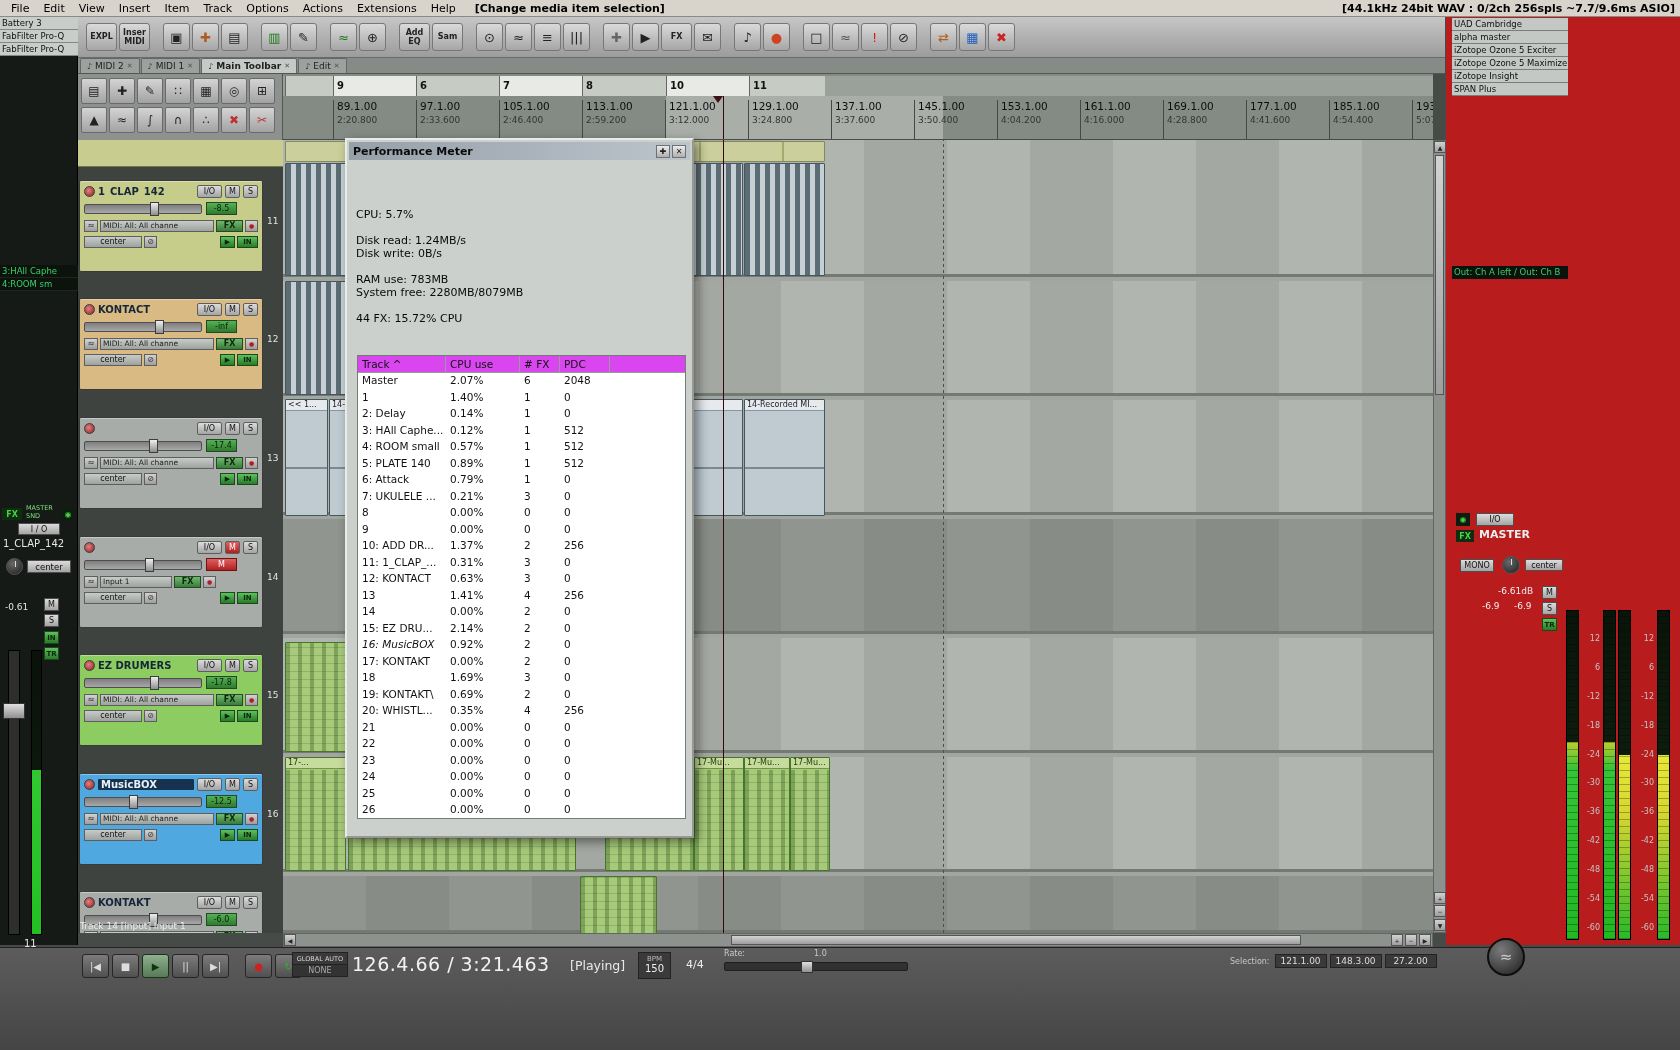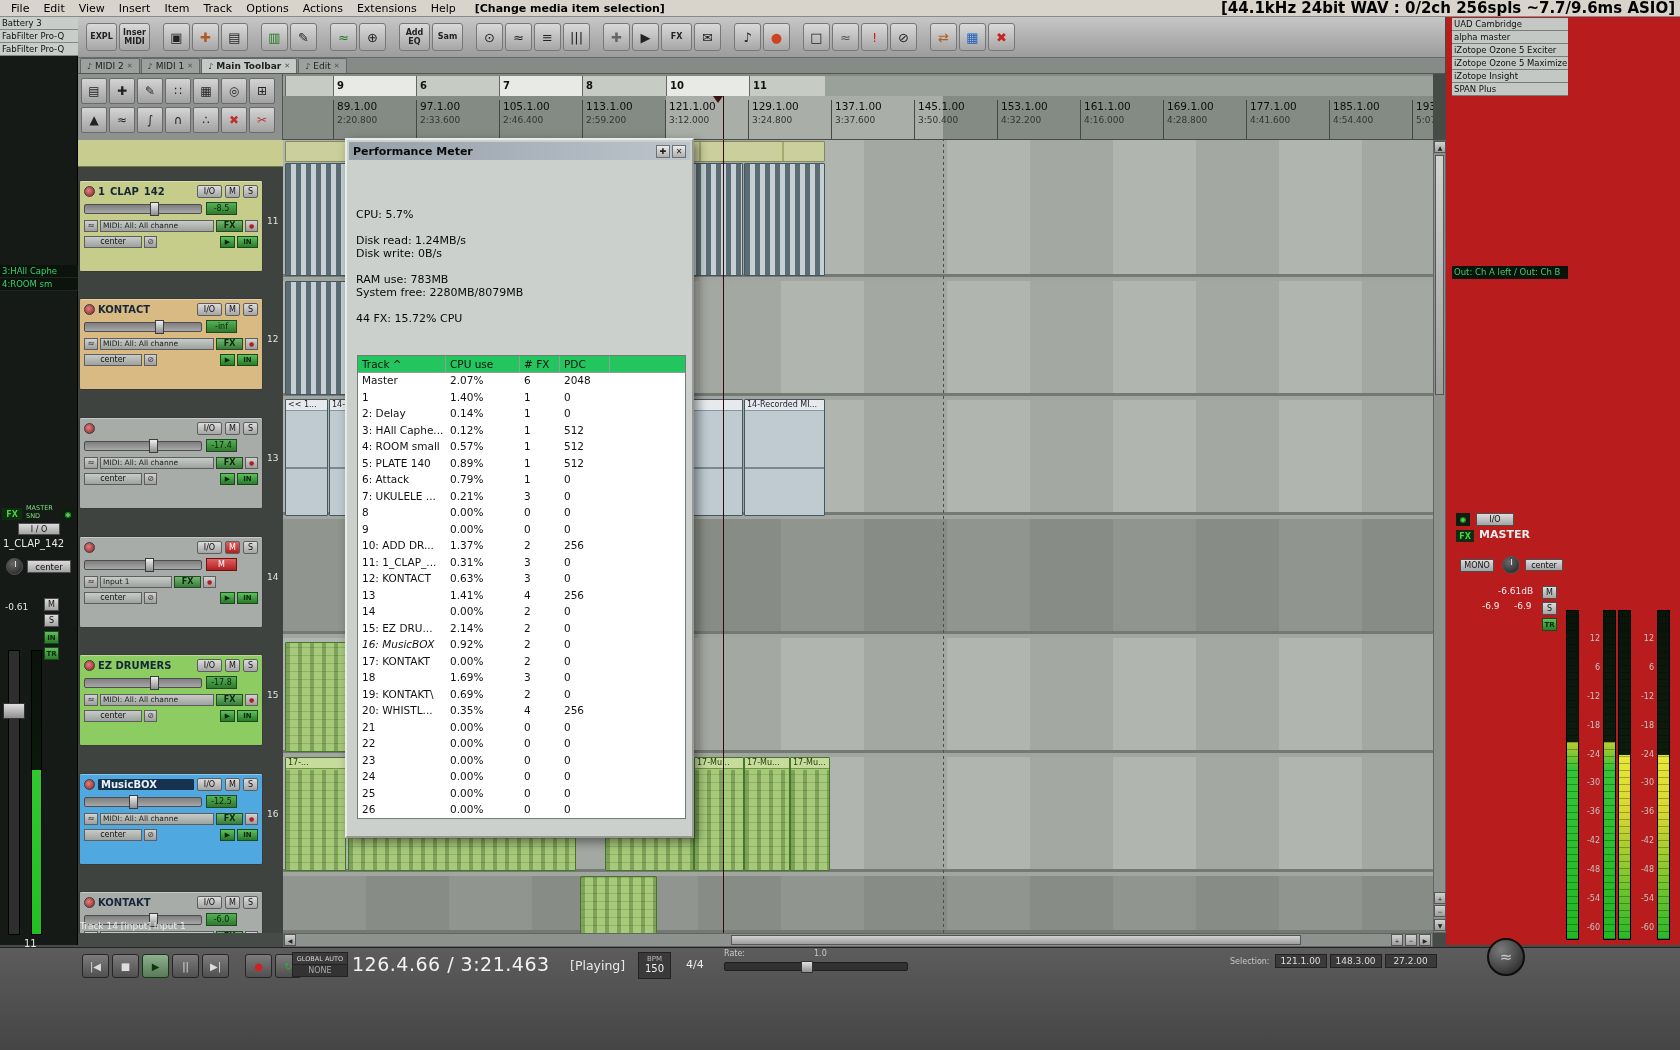--- a/index.html
+++ b/index.html
@@ -6,21 +6,21 @@
 html,body{background:#333}
 #app{position:relative;width:1680px;height:1050px;overflow:hidden;background:#474b47;
   font-family:"DejaVu Sans","Liberation Sans",sans-serif;font-size:11px;color:#111}
 
 
 .menubar{position:absolute;left:0;top:0;width:1680px;height:17px;background:#d8d4cc;
   display:flex;align-items:center;border-bottom:1px solid #8a8a8a;z-index:30;padding-left:4px}
 .menu-items{display:flex}
 .menu-item{padding:0 7px;font-size:11px;color:#000}
 .menu-hint{margin-left:12px;font-weight:bold;font-size:11px;color:#000}
-.menu-right{position:absolute;right:5px;font-size:15px;font-weight:bold;color:#000}
+.menu-right{position:absolute;right:5px;font-size:11px;font-weight:bold;color:#000}
 
 
 .toolbar{position:absolute;left:78px;top:17px;width:1367px;height:41px;
   background:linear-gradient(#c6c6c6,#9c9c9c);display:flex;align-items:center;
   padding-left:8px;gap:2px;border-bottom:1px solid #6a6a6a}
 .tbtn{width:27px;height:28px;background:linear-gradient(#dadada,#a6a6a6);border:1px solid #777;
   border-radius:3px;display:flex;align-items:center;justify-content:center;font-size:13px;flex:0 0 auto;color:#222}
 .tbtn.txt{font-size:8px;font-weight:bold;text-align:center;line-height:1.15;width:31px;white-space:pre-wrap}
 .tbtn.gap{margin-left:11px}
 
@@ -164,21 +164,21 @@
 .pm-title-sp{flex:1}
 .pm-btn{width:14px;height:13px;background:linear-gradient(#ececec,#aeaeae);border:1px solid #707070;
   font-size:8px;display:flex;align-items:center;justify-content:center;margin-left:2px;color:#222}
 .pm-graph{position:absolute;left:8px;top:26px;width:333px;height:36px;background:#fff;border:1px solid #6e766e}
 .pm-graph-fill{position:absolute;left:1px;top:1px;width:26px;height:32px;background:#0b3d2c}
 .pm-graph-caption{position:absolute;left:31px;top:2px;font-size:9px;color:#1c1c1c;white-space:pre}
 .pm-graph-div{position:absolute;left:252px;top:0;width:1px;height:100%;background:#8a8a8a}
 .pm-stats{position:absolute;left:9px;top:68px;width:332px}
 .pm-stat{height:13px;font-size:11px;color:#090909;white-space:pre}
 .pm-table{position:absolute;left:10px;top:215px;width:329px;height:464px;background:#fff;border:1px solid #747c74;overflow:hidden}
-.pm-thead{display:flex;height:17px;background:#22c55e;border-bottom:1px solid #969c96}
+.pm-thead{display:flex;height:17px;background:#d946ef;border-bottom:1px solid #969c96}
 .pm-th{border-right:1px solid #969c96;padding:2px 0 0 4px;font-size:10.5px;color:#111;white-space:nowrap;overflow:hidden}
 .pm-tr{display:flex;height:16.5px}
 .pm-td{padding:1px 0 0 4px;font-size:10.5px;color:#111;white-space:nowrap;overflow:hidden;flex:0 0 auto}
 
 
 .transport{position:absolute;left:0;top:947px;width:1680px;height:103px;
   background:linear-gradient(#5c5c5c,#454545);border-top:1px solid #222;z-index:20}
 .t-btns{position:absolute;left:82px;top:6px;display:flex;gap:3px}
 .t-btn{width:27px;height:24px;background:linear-gradient(#7c7c7c,#505050);border:1px solid #262626;
   border-radius:3px;color:#ddd;font-size:10px;display:flex;align-items:center;justify-content:center}
@@ -346,21 +346,21 @@
         <div class="rmark" style="position: absolute; left: 548px;">
           <div class="rmark-bar">137.1.00</div>
           <div class="rmark-time">3:37.600</div>
         </div>
         <div class="rmark" style="position: absolute; left: 631px;">
           <div class="rmark-bar">145.1.00</div>
           <div class="rmark-time">3:50.400</div>
         </div>
         <div class="rmark" style="position: absolute; left: 714px;">
           <div class="rmark-bar">153.1.00</div>
-          <div class="rmark-time">4:32.200</div>
+          <div class="rmark-time">4:04.200</div>
         </div>
         <div class="rmark" style="position: absolute; left: 797px;">
           <div class="rmark-bar">161.1.00</div>
           <div class="rmark-time">4:16.000</div>
         </div>
         <div class="rmark" style="position: absolute; left: 880px;">
           <div class="rmark-bar">169.1.00</div>
           <div class="rmark-time">4:28.800</div>
         </div>
         <div class="rmark" style="position: absolute; left: 963px;">

